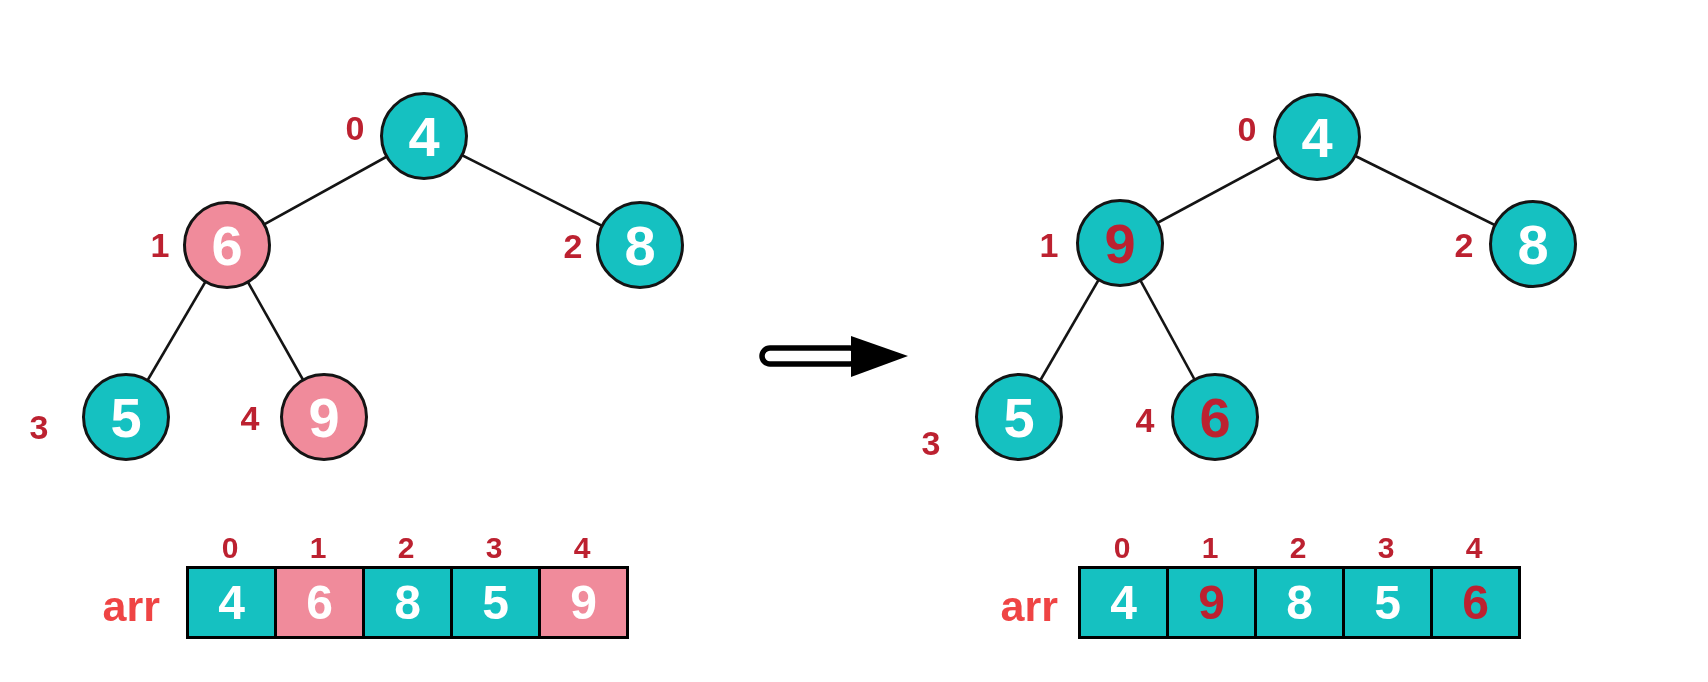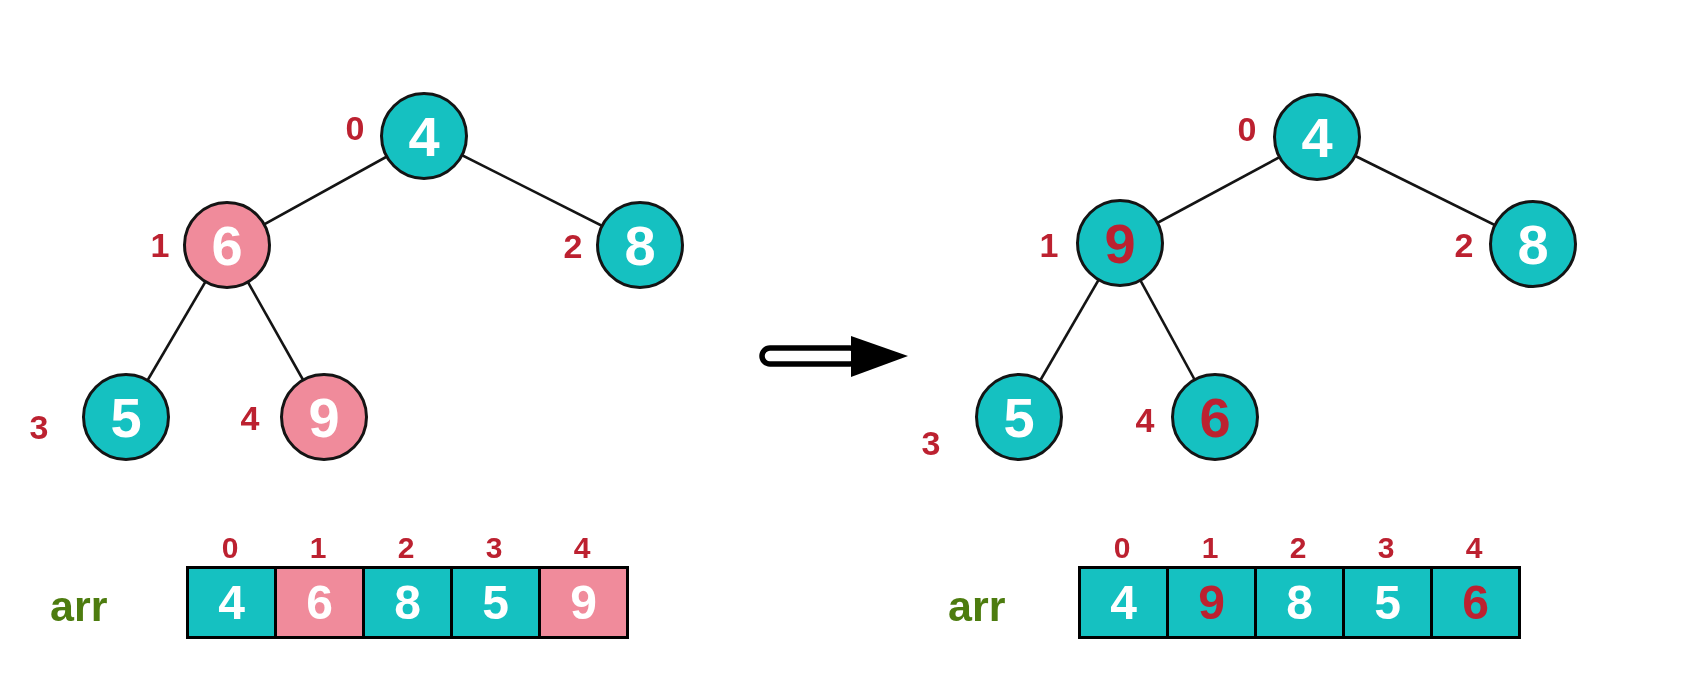--- a/index.html
+++ b/index.html
@@ -8,22 +8,22 @@
   #edges{position:absolute;left:0;top:0;width:1708px;height:682px;pointer-events:none;}
   .node{position:absolute;width:88px;height:88px;border-radius:50%;
         border:3px solid #141414;box-sizing:border-box;
         display:flex;align-items:center;justify-content:center;
         font-weight:bold;font-size:56px;color:#ffffff;}
   .node.teal{background:#15c1c1;}
   .node.pink{background:#f08b9b;}
   .node.red-text{color:#bc2130;}
   .idx{position:absolute;width:44px;text-align:center;
        font-weight:bold;font-size:34px;line-height:1;color:#bc2130;}
-  .arr-label{position:absolute;width:110px;text-align:left;
-       font-weight:bold;font-size:43px;line-height:1;color:#4d7c0f;}
+  .arr-label{position:absolute;width:110px;text-align:right;
+       font-weight:bold;font-size:43px;line-height:1;color:#ef4444;}
   .array{position:absolute;display:flex;border:3px solid #000;height:67px;width:437px;}
   .cell{flex:1;display:flex;align-items:center;justify-content:center;
         font-weight:bold;font-size:48px;color:#ffffff;}
   .cell.teal{background:#15c1c1;}
   .cell.pink{background:#f08b9b;}
   .cell.red-text{color:#bc2130;}
   .cell.divider{border-right:3px solid #000;}
   .cell-idx{position:absolute;width:44px;text-align:center;
        font-weight:bold;font-size:30px;line-height:1;color:#bc2130;}
 </style>

